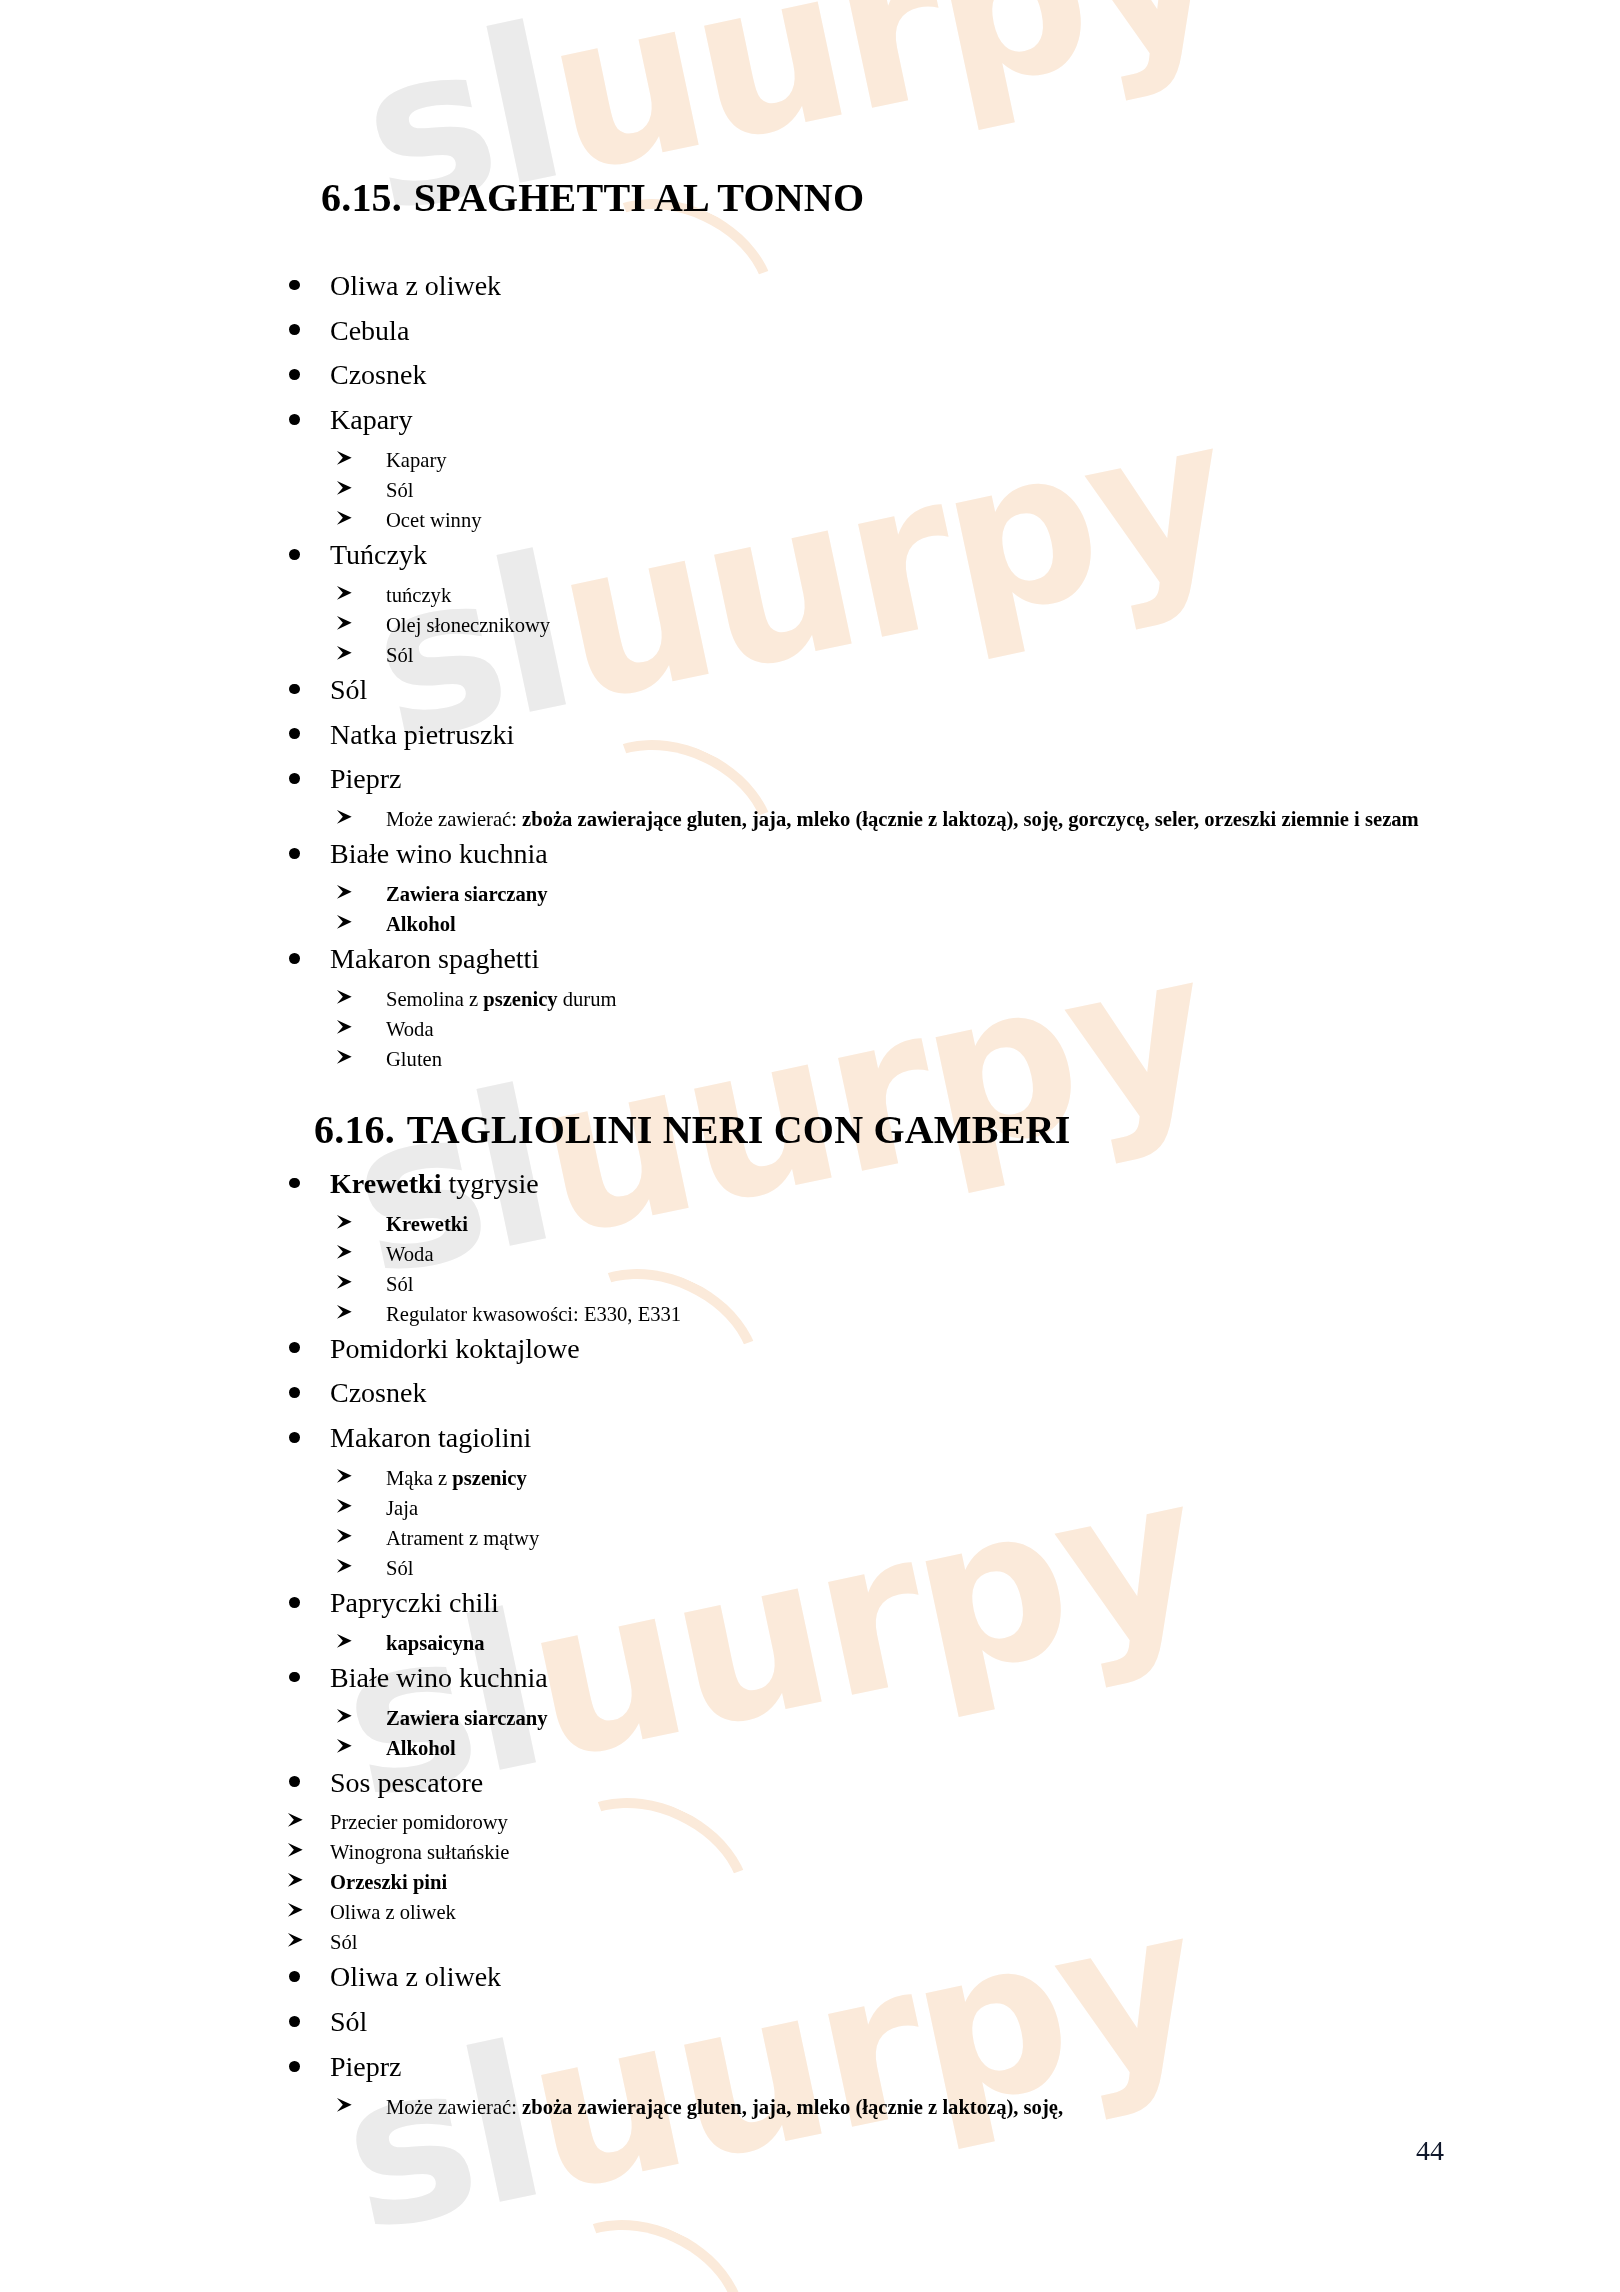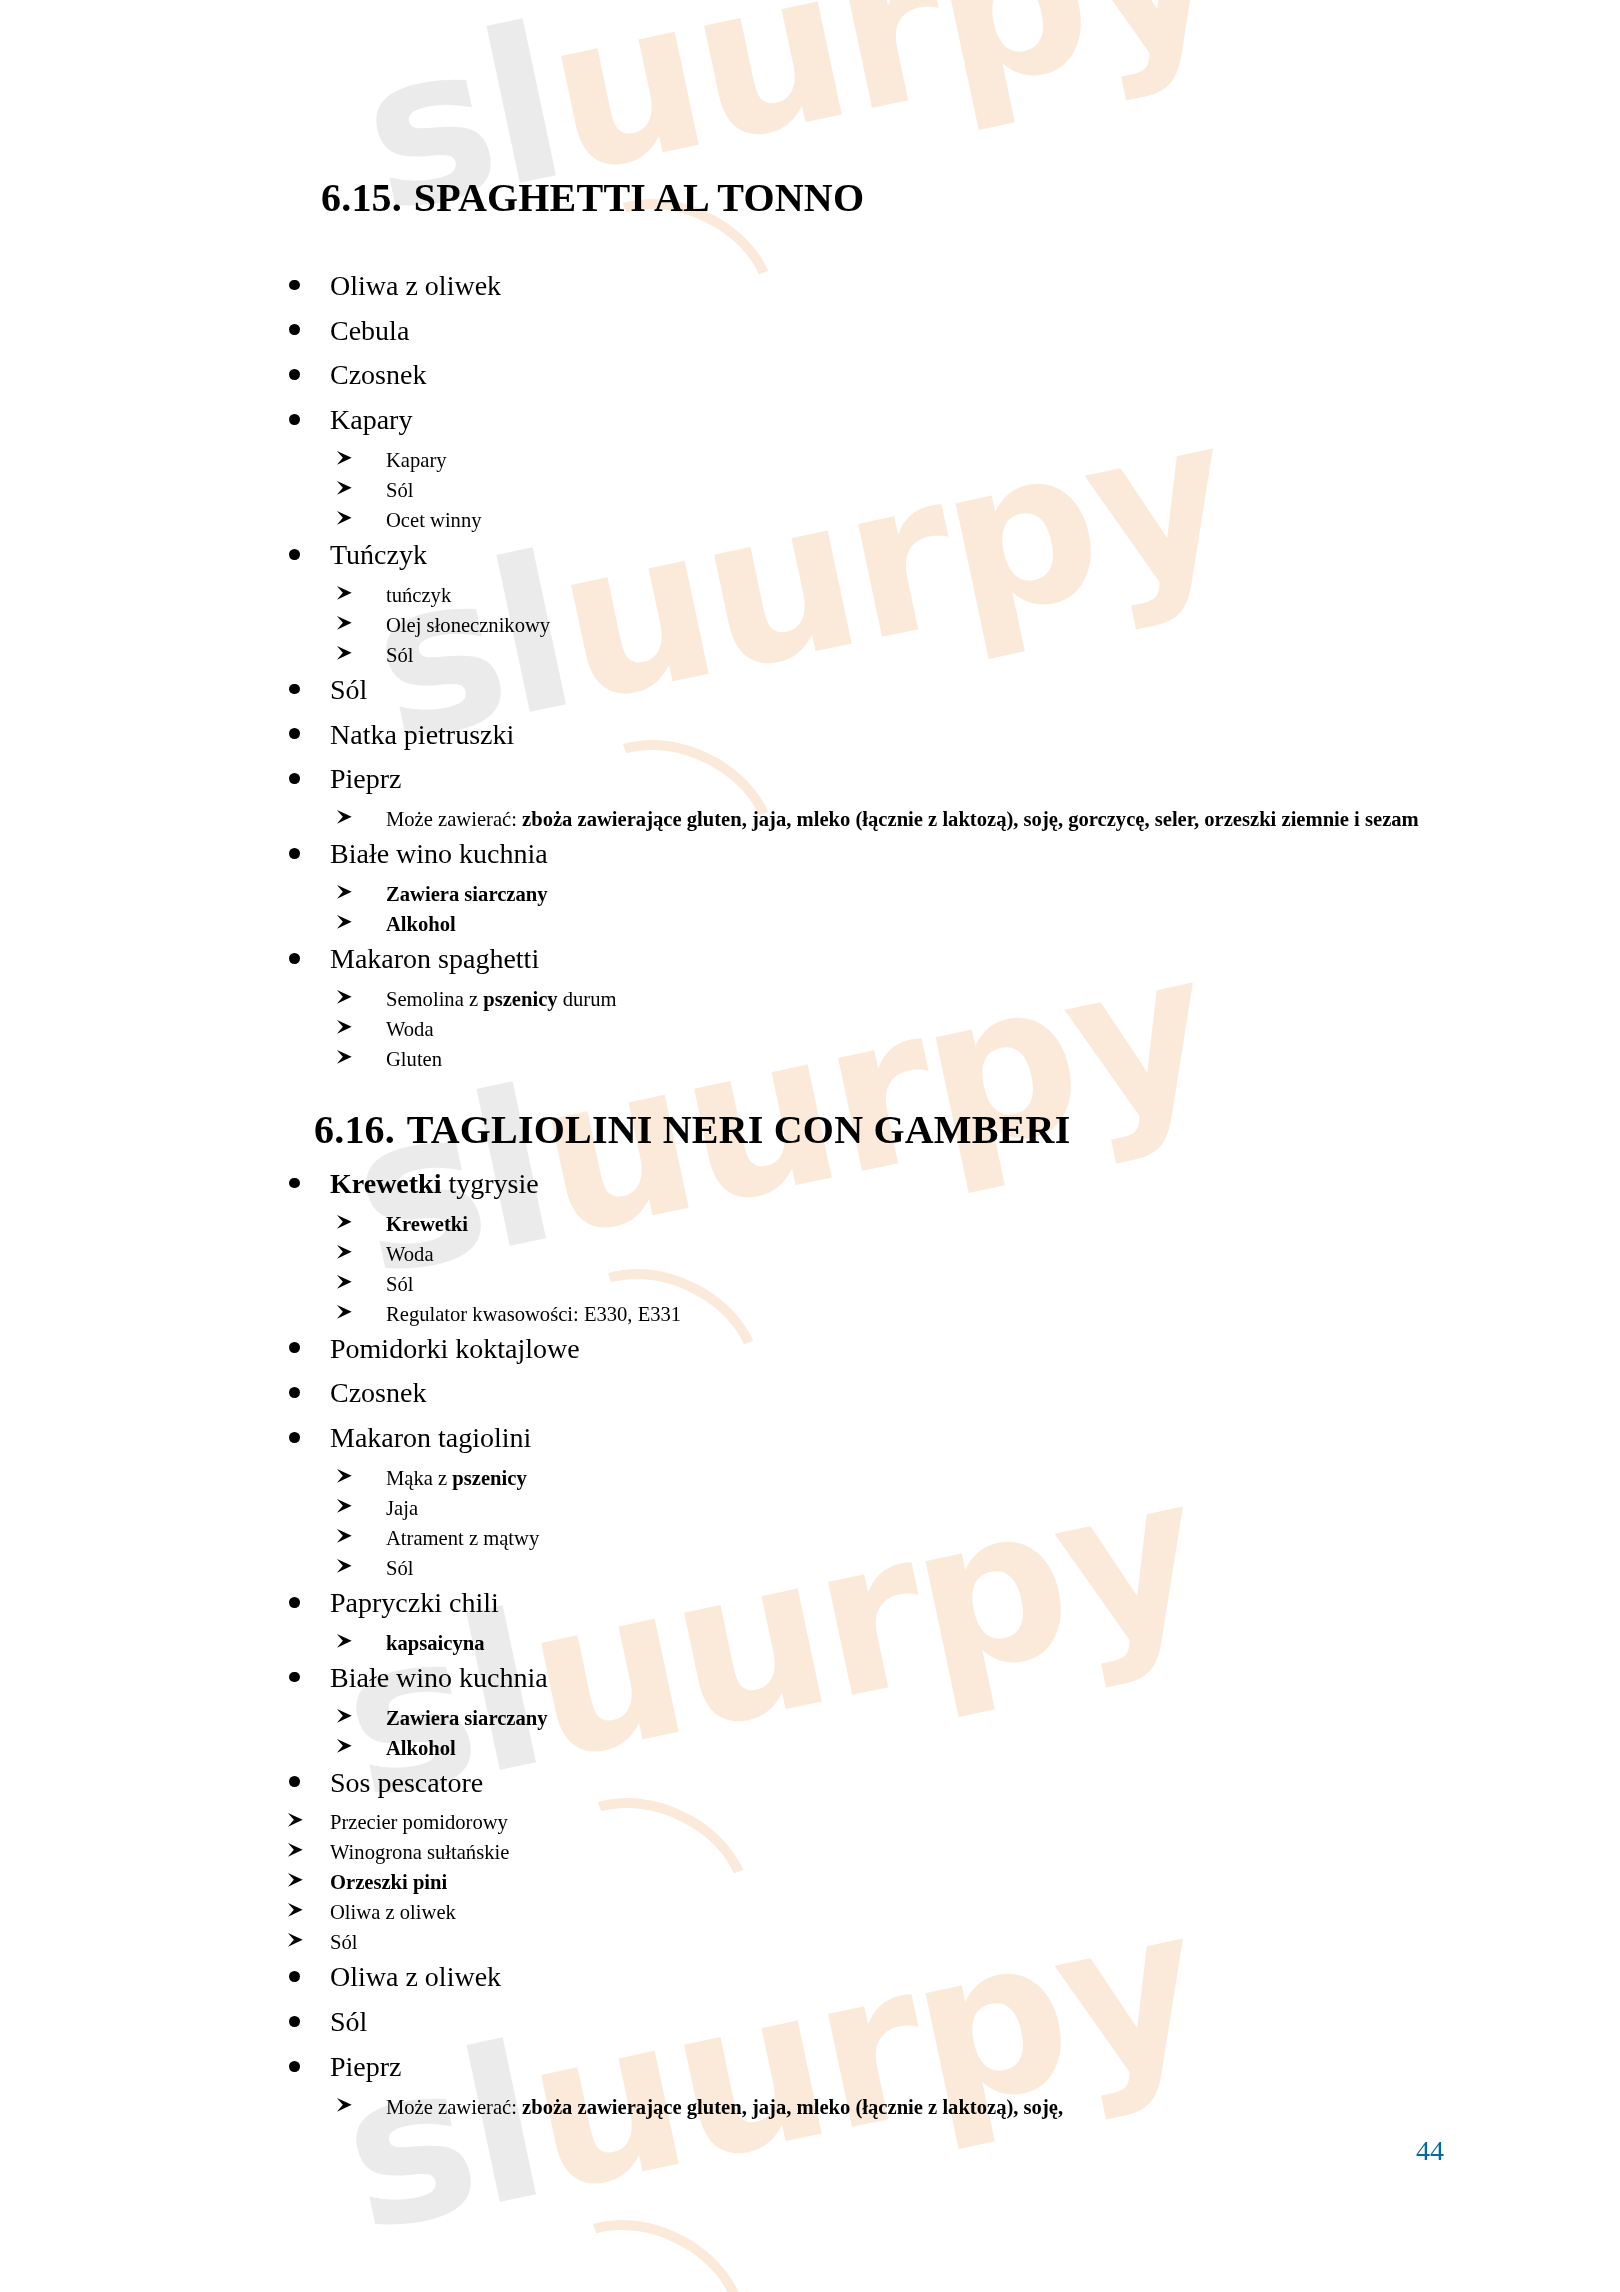--- a/index.html
+++ b/index.html
@@ -149,21 +149,21 @@
   }
   .b2wrap { margin-top: 1px; }
   .bold { font-weight: 700; }
 
   .page-number {
     position: absolute;
     right: 176px;
     top: 2135px;
     font-size: 28px;
     font-family: "Liberation Serif", "DejaVu Serif", serif;
-    color: #0369a1;
+    color: #0f172a;
   }
 
   .list-1 { position: absolute; left: 0; top: 267px; width: 1620px; }
   .list-2 { position: absolute; left: 0; top: 1165px; width: 1456px; }
 </style>
 </head>
 <body>
 
 <div class="page">
 

